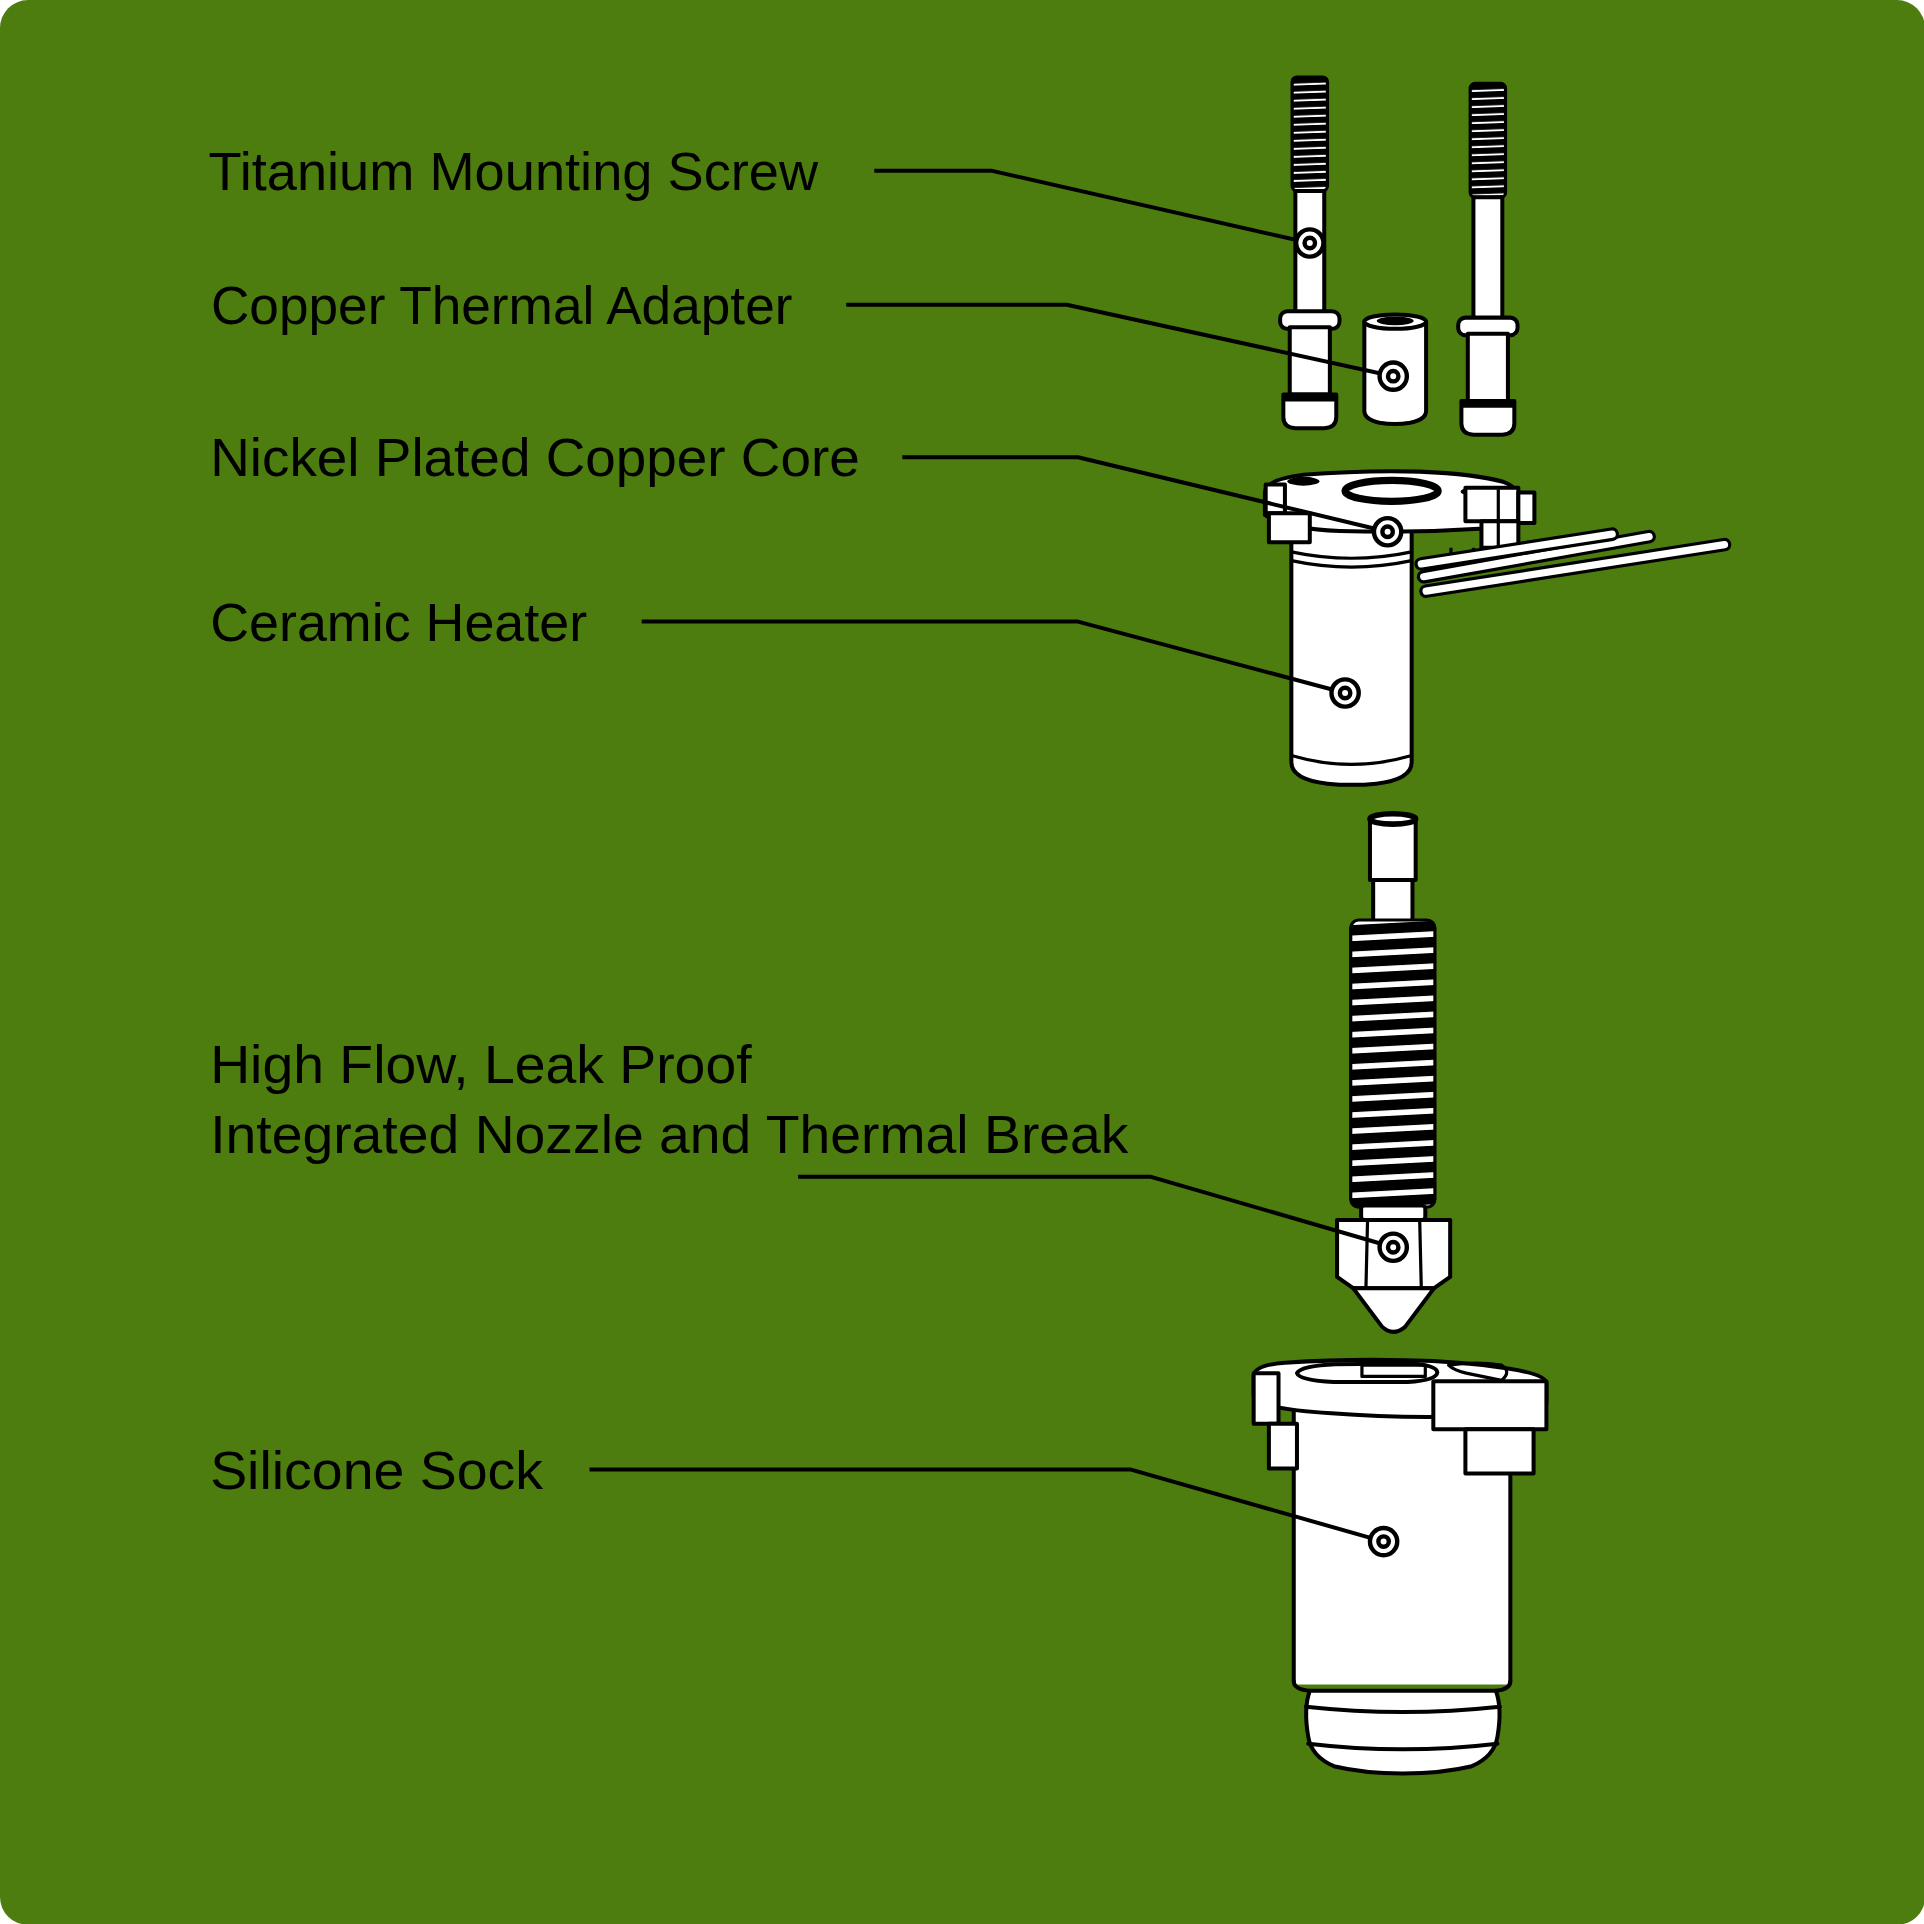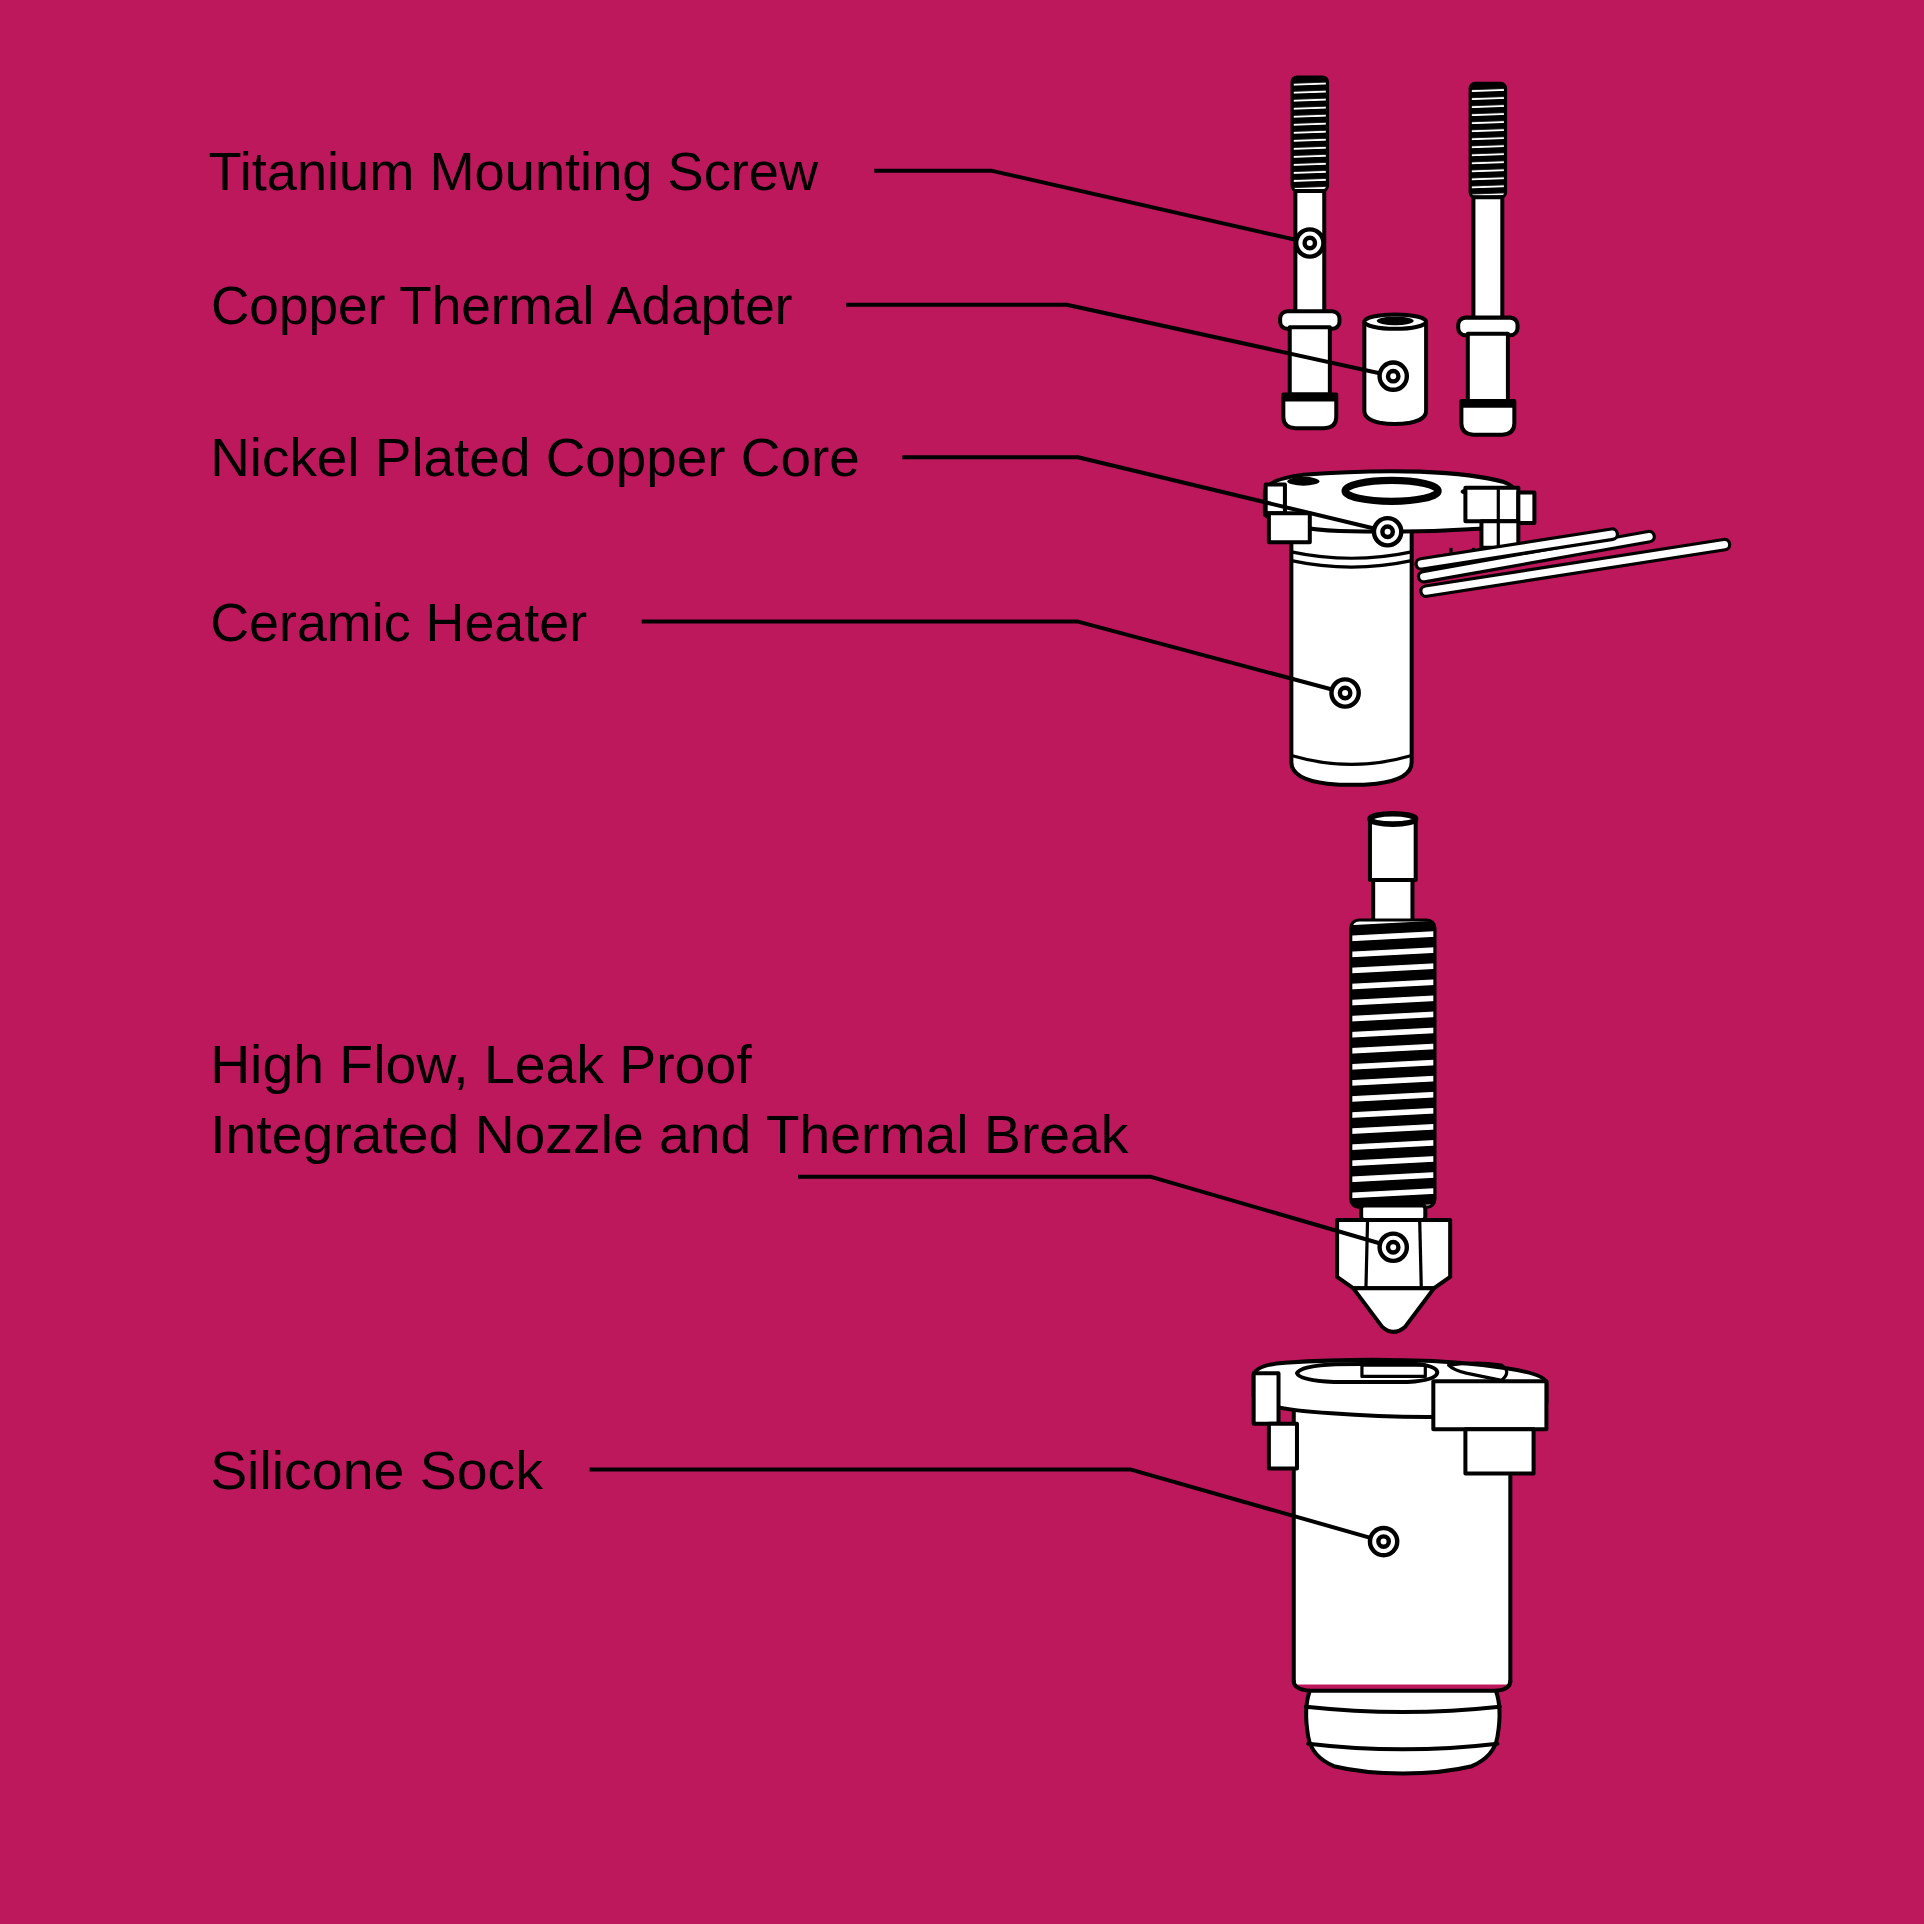--- a/index.html
+++ b/index.html
@@ -1,16 +1,16 @@
 <!DOCTYPE html>
 <html style="font-size:13px"><head>
 <meta charset="utf-8">
 <style>
   html,body{margin:0;padding:0;background:#ffffff;}
-  .stage{width:1925px;height:1925px;position:relative;background:#be185d;}
+  .stage{width:1925px;height:1925px;position:relative;background:#4d7c0f;border-radius:28px;}
   svg{display:block;}
   text{font-family:"Liberation Sans","DejaVu Sans",sans-serif;font-size:67px;fill:#000;}
   .outline{fill:#ffffff;stroke:#000000;stroke-width:5;stroke-linejoin:round;}
   .thin{fill:none;stroke:#000000;stroke-width:4;stroke-linejoin:round;}
   .edge{fill:none;stroke:#000000;stroke-width:5;stroke-linecap:round;}
   .leader{fill:none;stroke:#000000;stroke-width:5;stroke-linejoin:round;}
   .callout-outer{fill:#ffffff;stroke:#000000;stroke-width:5.5;}
   .callout-inner{fill:#ffffff;stroke:#000000;stroke-width:5.5;}
   .holefill{fill:#000000;stroke:none;}
 </style>

